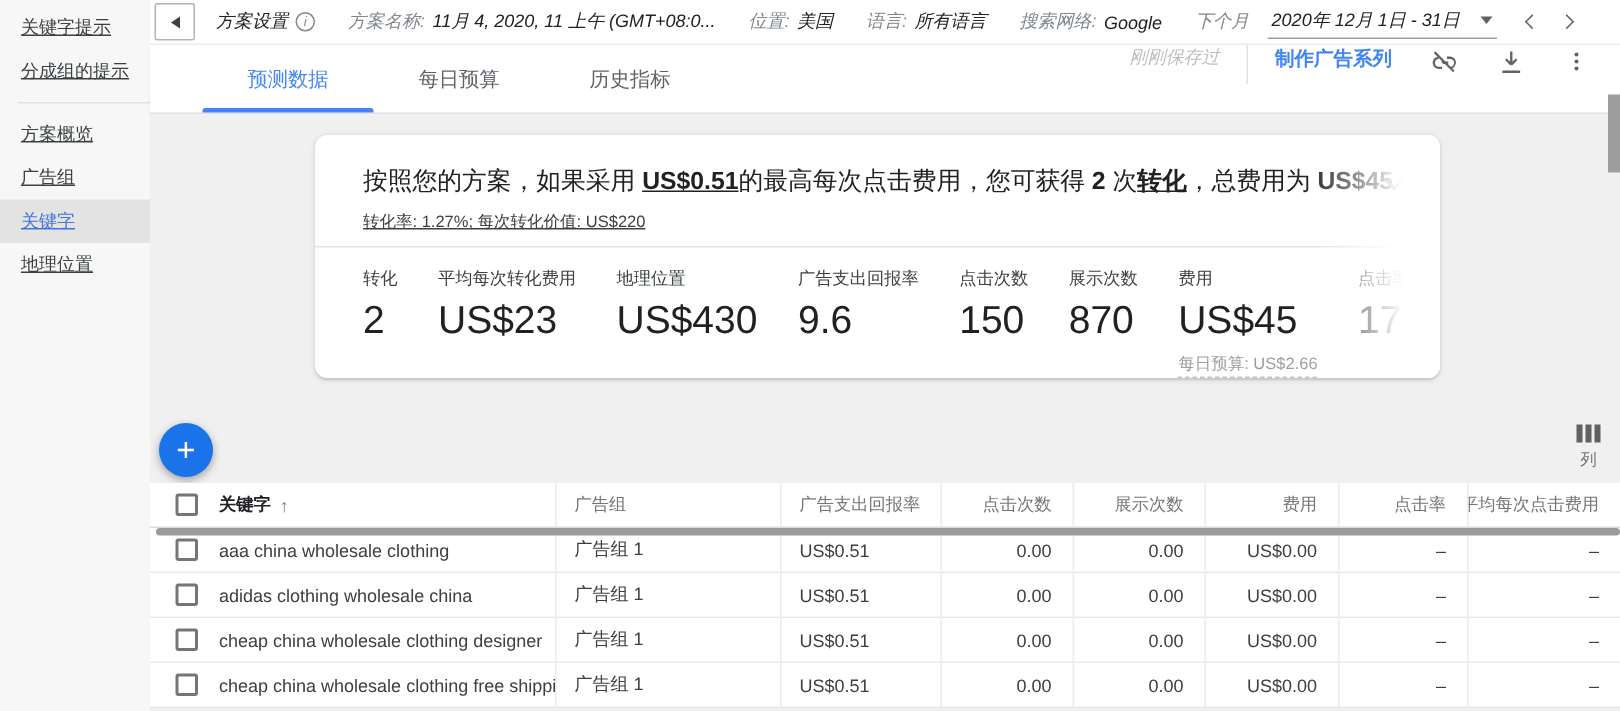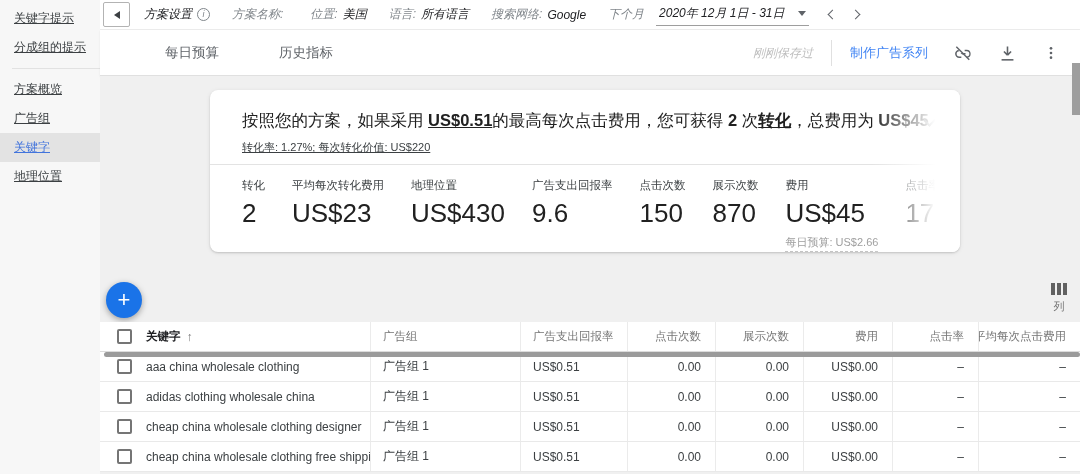--- a/index.html
+++ b/index.html
@@ -40,24 +40,24 @@
   
   .tabbar { position:absolute; left:100px; top:30px; width:980px; height:46px;
     background:#fff; border-bottom:1px solid #e0e0e0; box-shadow:0 1px 2px rgba(0,0,0,.07);
     display:flex; padding-left:35px; }
   .tab { position:relative; padding:0 30px; display:flex; align-items:center;
     font-size:13.5px; color:#5f6368; cursor:pointer; white-space:nowrap; }
   .tab.active { color:#4285f4; }
   .tab.active::after { content:""; position:absolute; left:0; right:0; bottom:0;
     height:3px; background:#4285f4; border-radius:2px 2px 0 0; }
   .tab-actions { position:absolute; right:12px; top:0; height:46px; display:flex;
-    align-items:center; }
+    }
   .saved { font-size:12px; font-style:italic; color:#bdbdbd; margin-right:18px; }
   .vdiv { width:1px; height:26px; background:#e0e0e0; margin-right:18px; }
-  .create-btn { font-size:13px; color:#4285f4; font-weight:normal; cursor:pointer;
+  .create-btn { font-size:13px; color:#4285f4; font-weight:bold; cursor:pointer;
     margin-right:24px; white-space:nowrap; }
   .icon-btn { width:22px; height:22px; margin-right:22px; cursor:pointer;
     display:flex; align-items:center; justify-content:center; }
   .icon-btn:last-child { margin-right:6px; }
 
   
   .main { position:absolute; left:100px; top:76px; width:980px; height:398px;
     background:#f0f0f0; overflow:hidden; }
 
   .card { position:absolute; left:110px; top:14px; width:750px; height:162px;
@@ -157,20 +157,21 @@
   </div>
 
 <div class="topbar">
   <div class="back-btn">
     <span class="tri-left"></span>
   </div>
   <span class="tb-value" style="margin-left:0">方案设置</span>
   <span class="circle-ic">i</span>
 
   <span class="tb-label">方案名称:</span>
+  <span class="tb-value">11月 4, 2020, 11 上午 (GMT+08:0...</span>
 
   <span class="tb-label">位置:</span>
   <span class="tb-value">美国</span>
 
   <span class="tb-label">语言:</span>
   <span class="tb-value">所有语言</span>
 
   <span class="tb-label">搜索网络:</span>
   <span class="tb-value">Google</span>
 
@@ -179,20 +180,23 @@
     <span class="tb-value">2020年 12月 1日 - 31日</span>
     <span class="caret-down"></span>
   </div>
   <span class="chev left"></span>
   <span class="chev right"></span>
 </div>
 
 <div class="tabbar">
   <div style="display:flex">
 
+      <div class="tab active">
+        <span>预测数据</span>
+      </div>
 
       <div class="tab">
         <span>每日预算</span>
       </div>
 
       <div class="tab">
         <span>历史指标</span>
       </div>
     </div>
 

